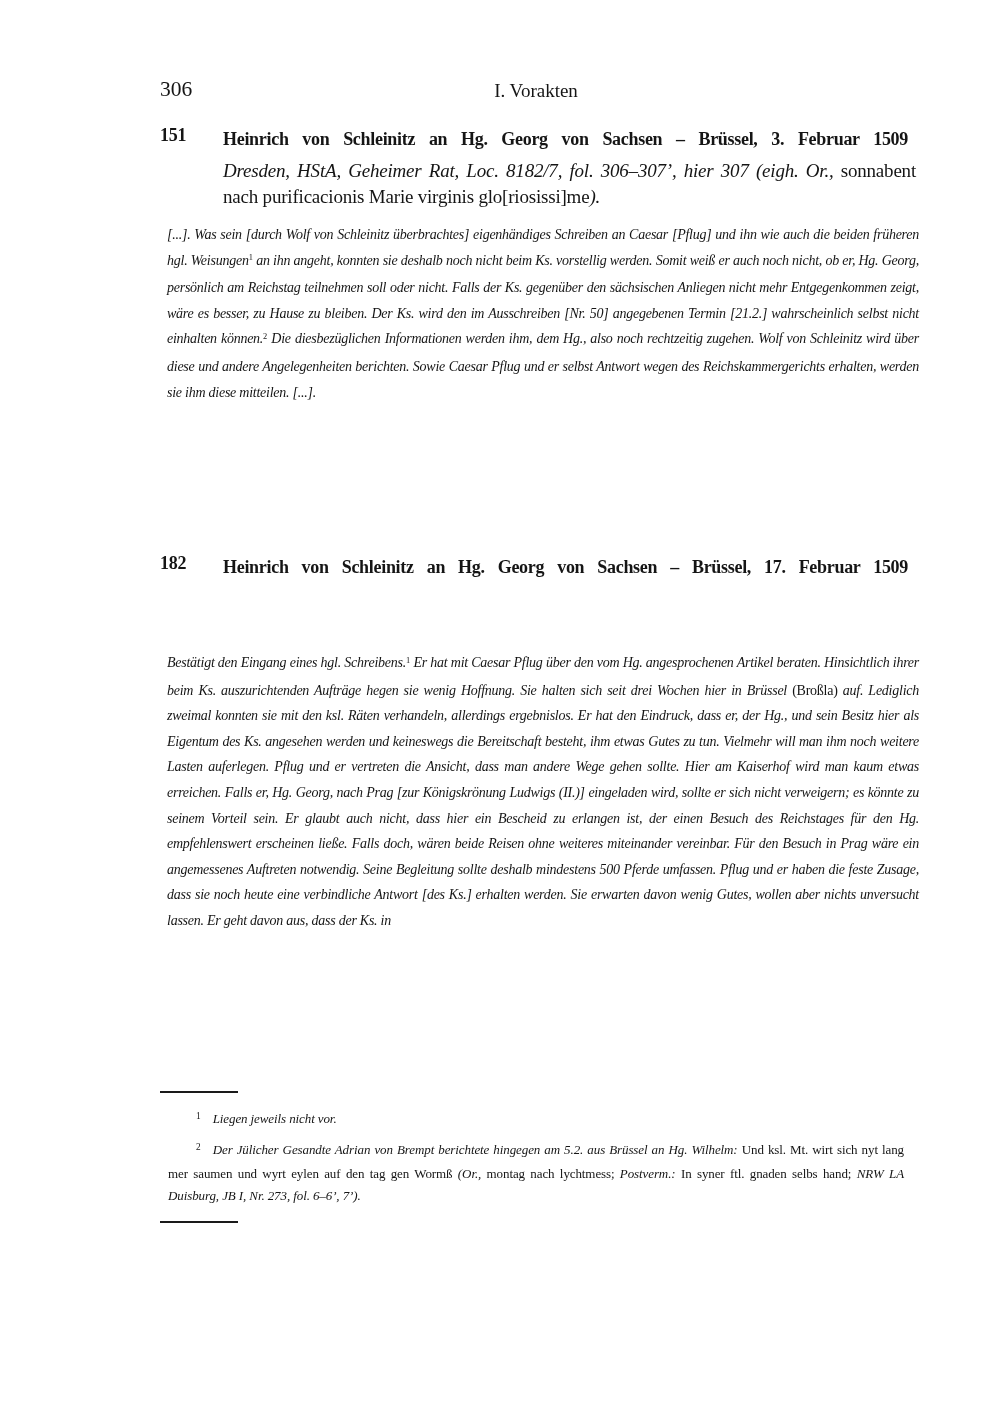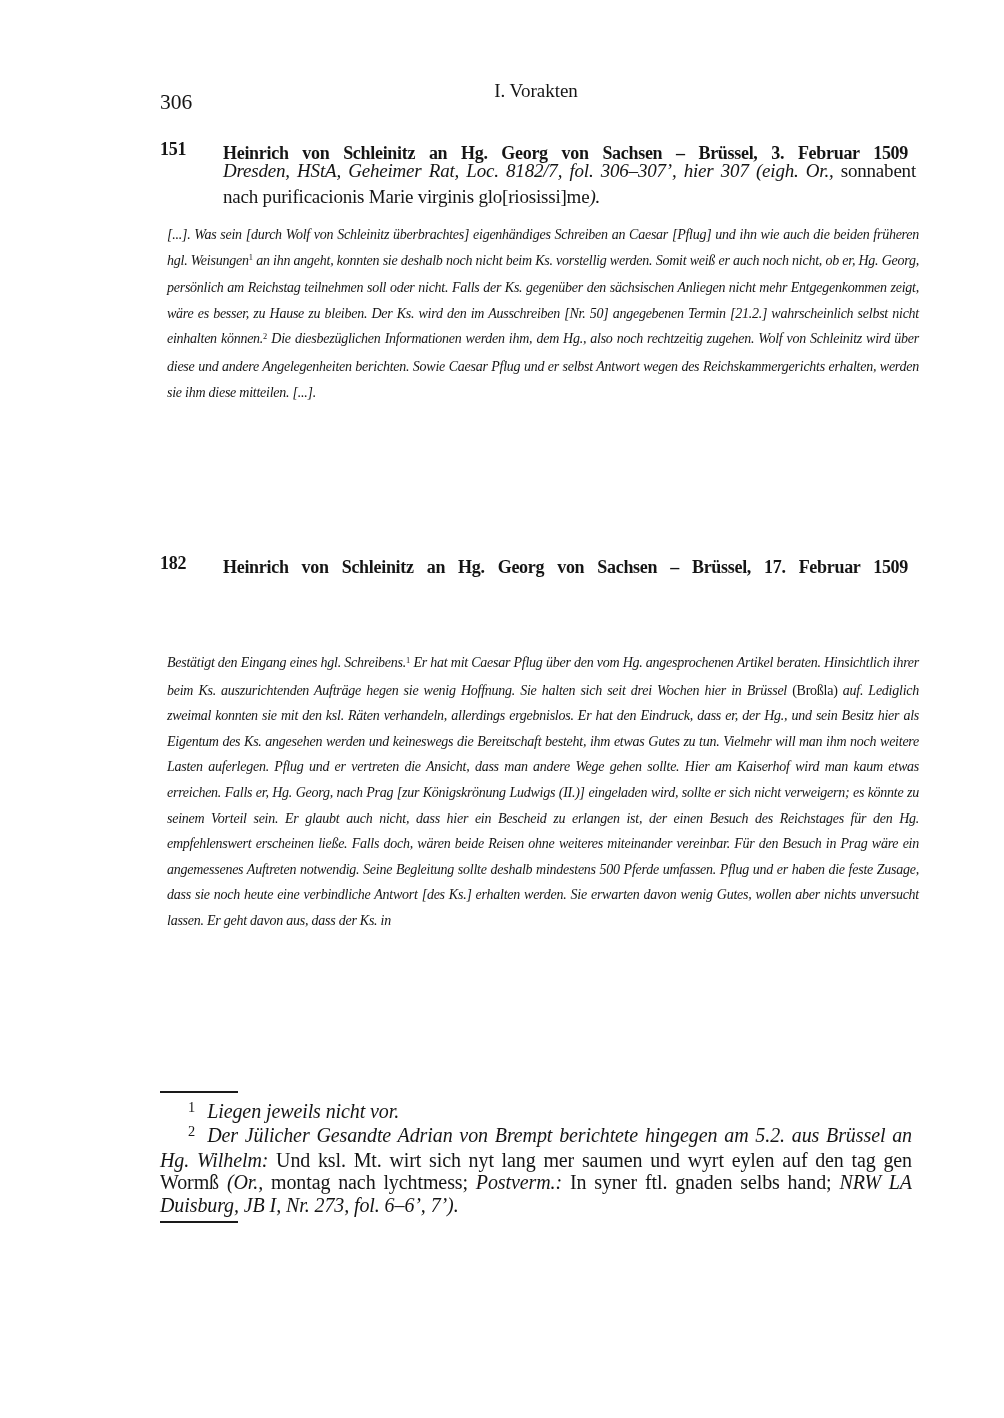--- a/index.html
+++ b/index.html
@@ -6,21 +6,21 @@
   .page{
     position:relative;
     width:1004px;height:1418px;
     background:#ffffff;
     color:#151515;
     font-family:"Liberation Serif","DejaVu Serif",serif;
     overflow:hidden;
   }
   
   .pagehead{position:absolute;left:160px;right:92px;top:76px;height:30px;}
-  .pageno{position:absolute;left:0;top:13px;font-size:21.5px;line-height:26px;}
+  .pageno{position:absolute;left:0;top:0;font-size:21.5px;line-height:26px;}
   .runhead{position:absolute;left:0;right:0;top:3px;text-align:center;font-size:19px;line-height:24px;}
 
   
   .entry-heading{position:absolute;left:160px;width:752px;display:flex;}
   .entry-no{flex:none;width:59px;font-weight:bold;font-size:18px;line-height:26px;letter-spacing:-0.2px;}
   .entry-title{flex:1;margin:4px;font-weight:bold;font-size:18px;line-height:26px;letter-spacing:-0.3px;
     text-align:justify;text-align-last:justify;}
 
   
   .entry-source{position:absolute;left:219px;width:693px;margin:4px;
@@ -34,33 +34,33 @@
   .rom{font-style:normal;}
 
   sup.supref{font-size:0.6em;font-style:normal;letter-spacing:0;
     position:relative;top:-0.5em;vertical-align:baseline;}
   sup.fnmark{font-size:0.72em;font-style:normal;letter-spacing:0;
     position:relative;top:-0.42em;vertical-align:baseline;margin-right:12px;}
 
   
   .fn-rule{position:absolute;left:160px;width:78px;margin:0;border:0;border-top:2px solid #1a1a1a;}
   .fn-group{position:absolute;left:160px;width:752px;}
-  .fn{margin:0;font-size:20px;line-height:22.4px;text-align:justify;text-indent:28px;letter-spacing:-0.1px;}
+  .fn{margin:8px;font-size:13px;line-height:22.4px;text-align:justify;text-indent:28px;letter-spacing:-0.1px;}
 </style>
 </head>
 <body>
 
 <div class="page">
 
   <div class="pagehead">
     <span class="pageno">306</span>
     <span class="runhead">I. Vorakten</span>
   </div>
 
-  <div class="entry-heading" style="top:136px;">
+  <div class="entry-heading" style="top:122px;">
     <span class="entry-no">151</span>
     <h2 class="entry-title">Heinrich von Schleinitz an Hg. Georg von Sachsen – Brüssel, 3. Februar 1509</h2>
   </div>
   <p class="entry-source" style="top:154px;"><span class="ital">Dresden, HStA, Geheimer Rat, Loc. 8182/7, fol. 306–307’, hier 307 (eigh. Or., </span><span class="rom">sonnabent nach purificacionis Marie virginis glo[riosissi]me</span><span class="ital">).</span></p>
   <p class="entry-body" style="top:215px;"><span class="ital">[...]. Was sein [durch Wolf von Schleinitz überbrachtes] eigenhändiges Schreiben an Caesar [Pflug] und ihn wie auch die beiden früheren hgl. Weisungen</span><sup class="supref">1</sup><span class="ital"> an ihn angeht, konnten sie deshalb noch nicht beim Ks. vorstellig werden. Somit weiß er auch noch nicht, ob er, Hg. Georg, persönlich am Reichstag teilnehmen soll oder nicht. Falls der Ks. gegenüber den sächsischen Anliegen nicht mehr Entgegenkommen zeigt, wäre es besser, zu Hause zu bleiben. Der Ks. wird den im Ausschreiben [Nr. 50] angegebenen Termin [21.2.] wahrscheinlich selbst nicht einhalten können.</span><sup class="supref">2</sup><span class="ital"> Die diesbezüglichen Informationen werden ihm, dem Hg., also noch rechtzeitig zugehen. Wolf von Schleinitz wird über diese und andere Angelegenheiten berichten. Sowie Caesar Pflug und er selbst Antwort wegen des Reichskammergerichts erhalten, werden sie ihm diese mitteilen. [...].</span></p>
 
   <div class="entry-heading" style="top:550px;">
     <span class="entry-no">182</span>
     <h2 class="entry-title">Heinrich von Schleinitz an Hg. Georg von Sachsen – Brüssel, 17. Februar 1509</h2>
   </div>

